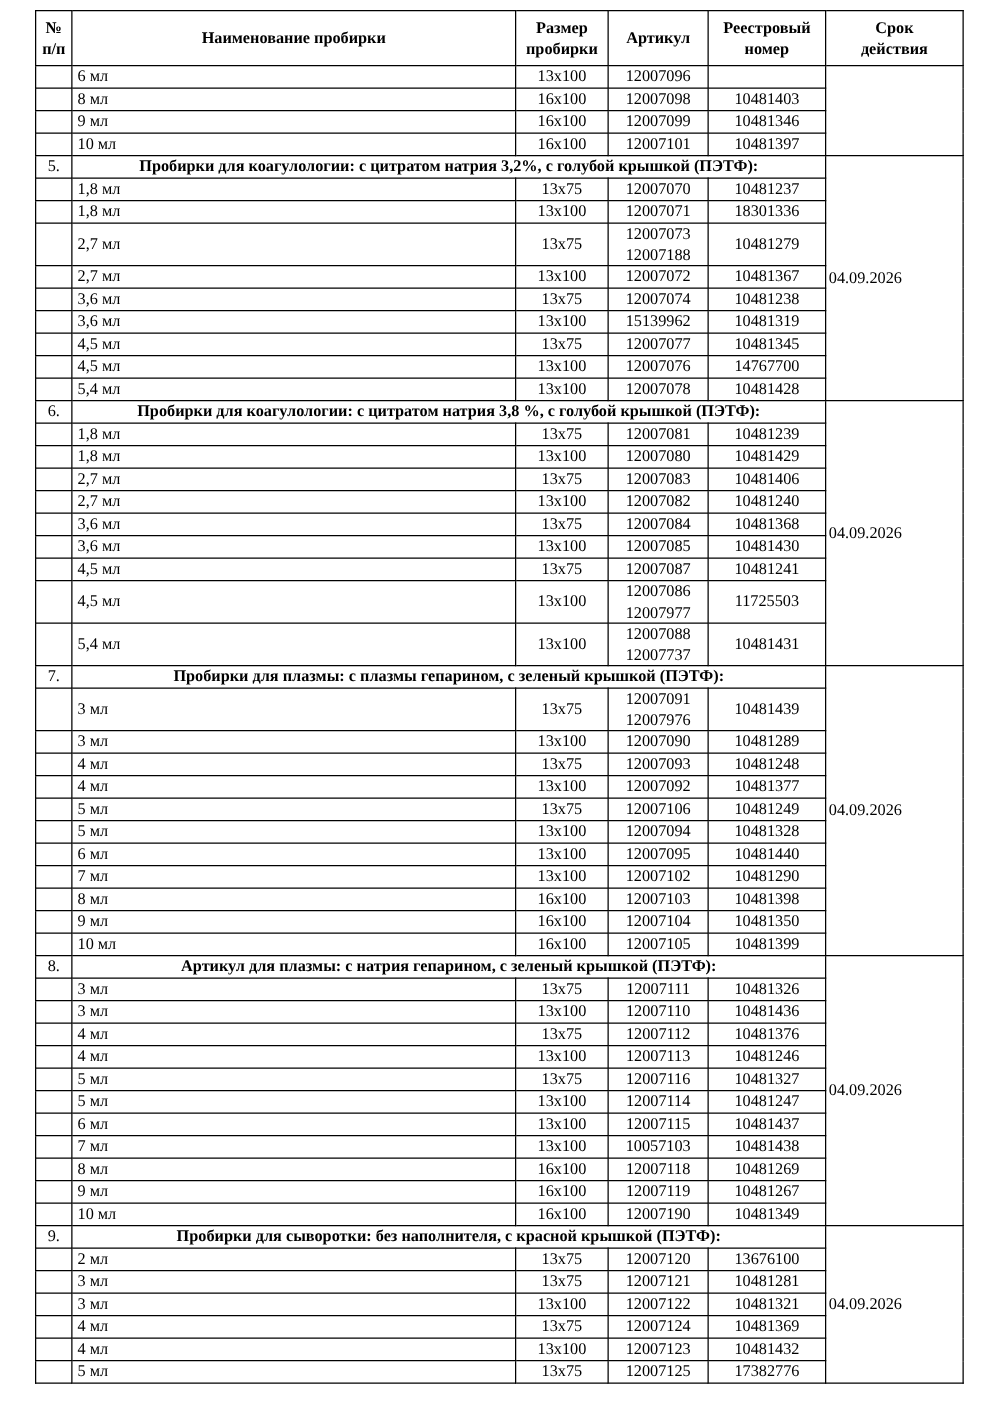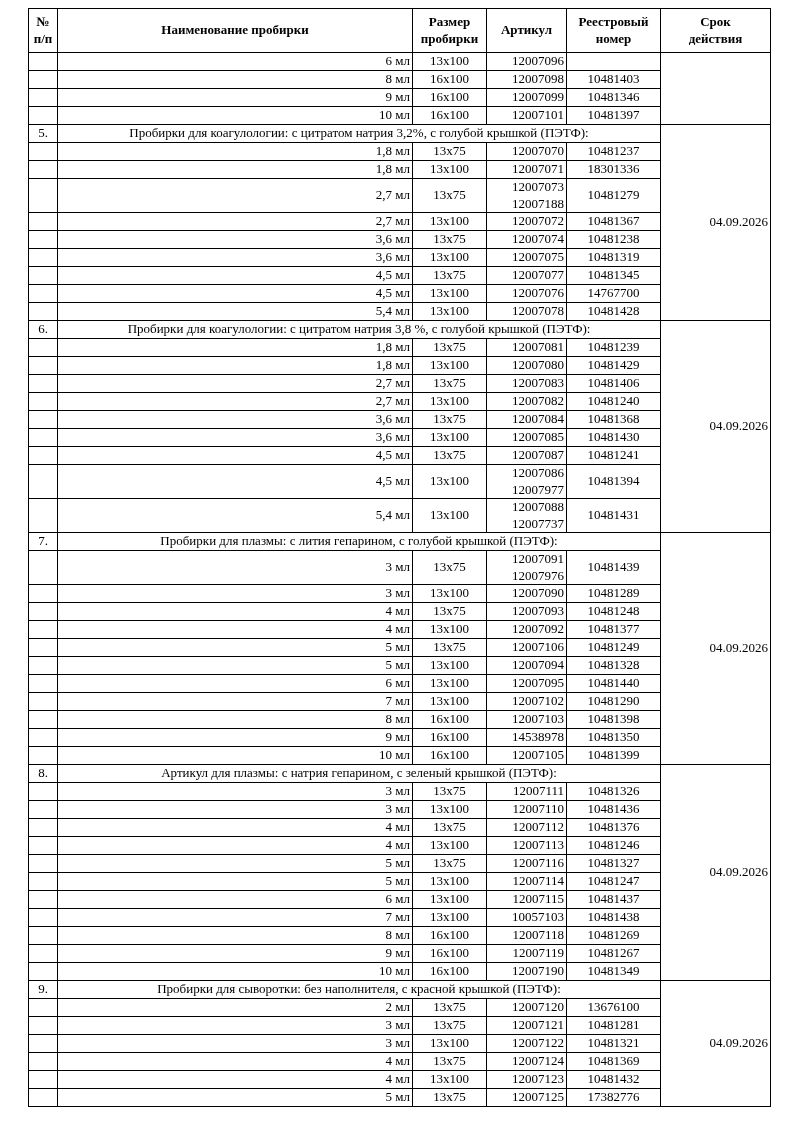--- a/index.html
+++ b/index.html
@@ -27,28 +27,28 @@
   }
   th {
     font-weight: bold;
     text-align: center;
     height: 44px;
     white-space: pre-line;
     padding: 2px;
   }
   td { height: 18px; }
   .c-num   { text-align: center; }
-  .c-name  { text-align: right; padding-left: 4px; }
+  .c-name  { text-align: left; padding-left: 4px; }
   .c-center{ text-align: center; }
   .section-title {
-    font-weight: normal;
+    font-weight: bold;
     text-align: center;
   }
-  .c-validity { text-align: right; }
-  .article-line { text-align: right; }
+  .c-validity { text-align: left; }
+  .article-line { text-align: center; }
 </style>
 </head>
 <body>
 
 <div class="page">
   <table>
     <colgroup>
       <col style="width:29px">
       <col style="width:355px">
       <col style="width:74px">
@@ -157,21 +157,21 @@
           <td class="c-center">
             <div class="article-line">12007074</div>
           </td>
           <td class="c-center">10481238</td>
         </tr>
         <tr>
           <td class="c-num"></td>
           <td class="c-name">3,6 мл</td>
           <td class="c-center">13x100</td>
           <td class="c-center">
-            <div class="article-line">12007075</div>
+            <div class="article-line">15139962</div>
           </td>
           <td class="c-center">10481319</td>
         </tr>
         <tr>
           <td class="c-num"></td>
           <td class="c-name">4,5 мл</td>
           <td class="c-center">13x75</td>
           <td class="c-center">
             <div class="article-line">12007077</div>
           </td>
@@ -264,35 +264,35 @@
           <td class="c-center">10481241</td>
         </tr>
         <tr>
           <td class="c-num"></td>
           <td class="c-name">4,5 мл</td>
           <td class="c-center">13x100</td>
           <td class="c-center">
             <div class="article-line">12007086</div>
             <div class="article-line">12007977</div>
           </td>
-          <td class="c-center">10481394</td>
+          <td class="c-center">11725503</td>
         </tr>
         <tr>
           <td class="c-num"></td>
           <td class="c-name">5,4 мл</td>
           <td class="c-center">13x100</td>
           <td class="c-center">
             <div class="article-line">12007088</div>
             <div class="article-line">12007737</div>
           </td>
           <td class="c-center">10481431</td>
         </tr>
         <tr>
           <td class="c-num">7.</td>
-          <td class="section-title" colspan="4">Пробирки для плазмы: с лития гепарином, с голубой крышкой (ПЭТФ):</td>
+          <td class="section-title" colspan="4">Пробирки для плазмы: с плазмы гепарином, с зеленый крышкой (ПЭТФ):</td>
           <td class="c-validity" rowspan="12">04.09.2026</td>
         </tr>
         <tr>
           <td class="c-num"></td>
           <td class="c-name">3 мл</td>
           <td class="c-center">13x75</td>
           <td class="c-center">
             <div class="article-line">12007091</div>
             <div class="article-line">12007976</div>
           </td>
@@ -368,21 +368,21 @@
           <td class="c-center">
             <div class="article-line">12007103</div>
           </td>
           <td class="c-center">10481398</td>
         </tr>
         <tr>
           <td class="c-num"></td>
           <td class="c-name">9 мл</td>
           <td class="c-center">16x100</td>
           <td class="c-center">
-            <div class="article-line">14538978</div>
+            <div class="article-line">12007104</div>
           </td>
           <td class="c-center">10481350</td>
         </tr>
         <tr>
           <td class="c-num"></td>
           <td class="c-name">10 мл</td>
           <td class="c-center">16x100</td>
           <td class="c-center">
             <div class="article-line">12007105</div>
           </td>

